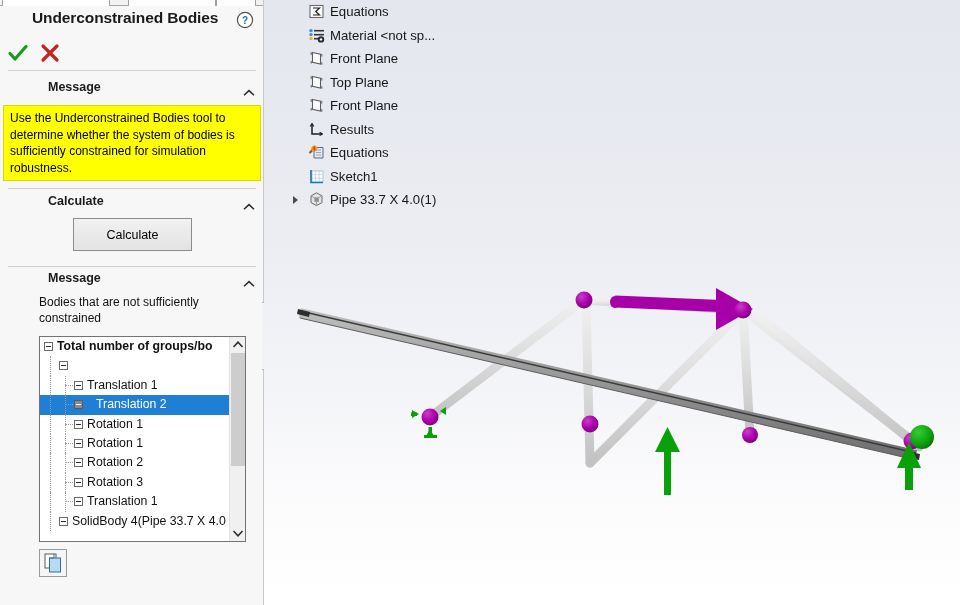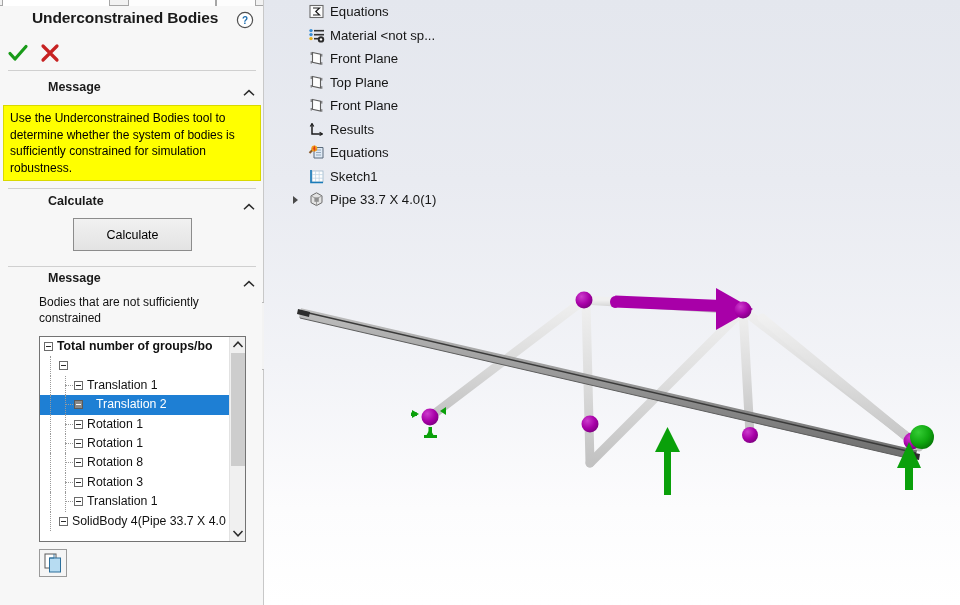--- a/index.html
+++ b/index.html
@@ -320,21 +320,21 @@
             <span class="tree-guide2"></span>
             <span class="tree-elbow"></span>
             <span class="pmbox" style="left: 34px;"></span>
             <span class="tree-label" style="left: 47px;">Rotation 1</span>
           </div>
           <div class="tree-row">
             <span class="tree-guide"></span>
             <span class="tree-guide2"></span>
             <span class="tree-elbow"></span>
             <span class="pmbox" style="left: 34px;"></span>
-            <span class="tree-label" style="left: 47px;">Rotation 8</span>
+            <span class="tree-label" style="left: 47px;">Rotation 2</span>
           </div>
           <div class="tree-row">
             <span class="tree-guide"></span>
             <span class="tree-guide2"></span>
             <span class="tree-elbow"></span>
             <span class="pmbox" style="left: 34px;"></span>
             <span class="tree-label" style="left: 47px;">Rotation 3</span>
           </div>
           <div class="tree-row">
             <span class="tree-guide"></span>

